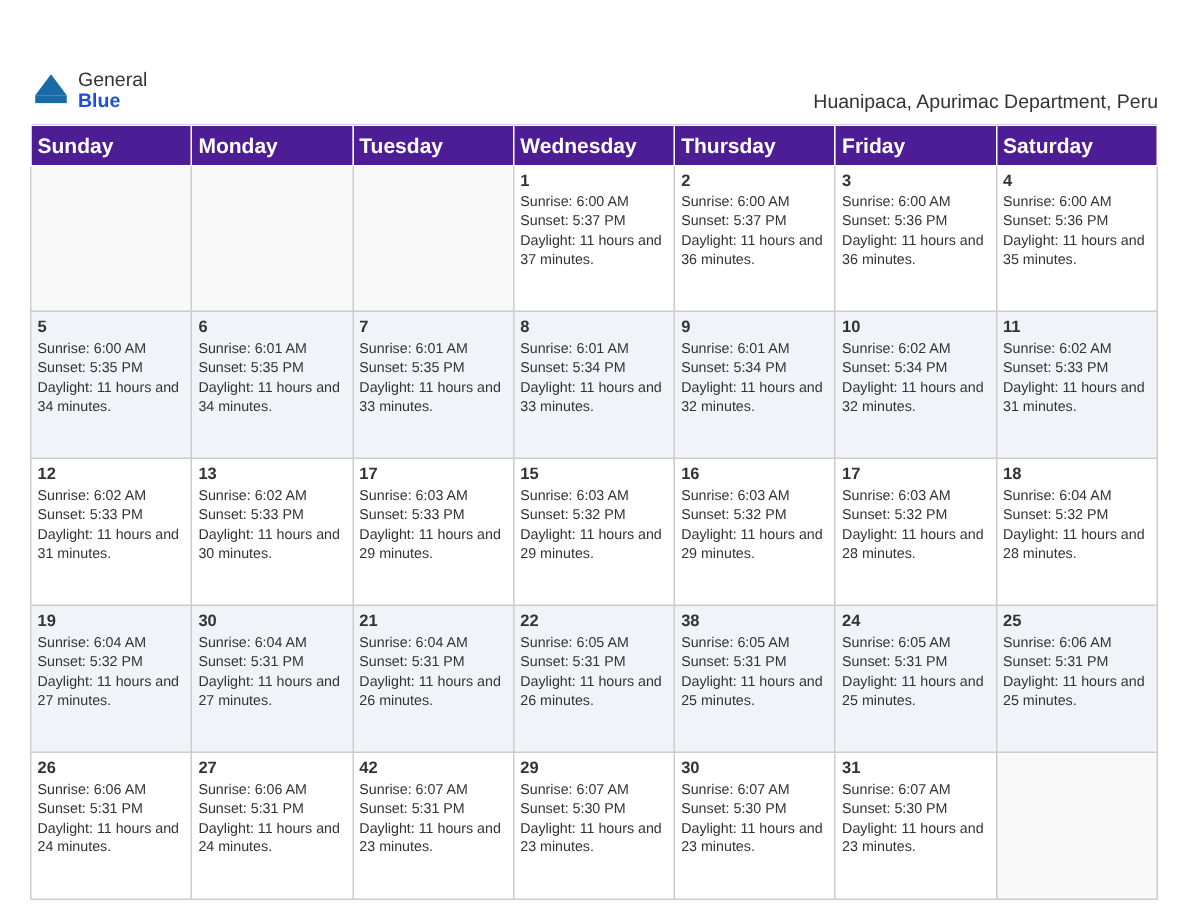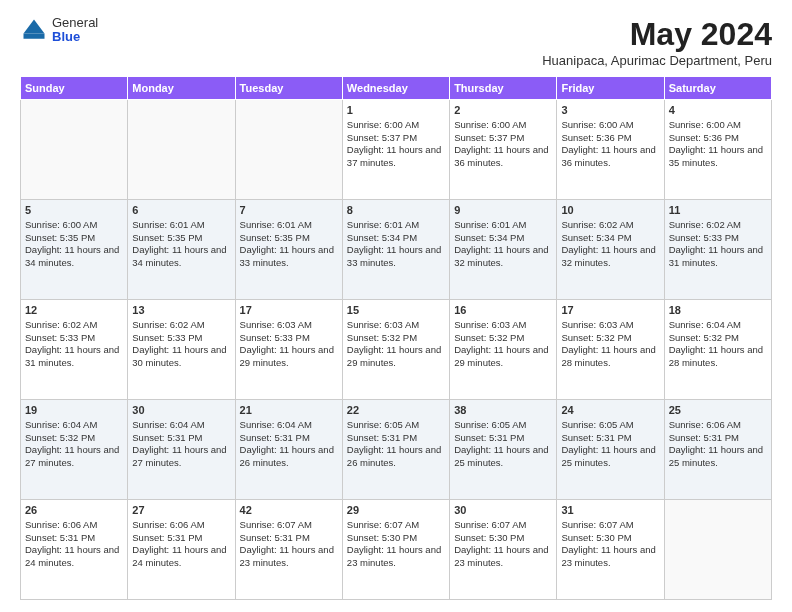--- a/index.html
+++ b/index.html
@@ -13,22 +13,23 @@
     .page {
       width: 792px;
       height: 612px;
       padding: 16px 20px 12px 20px;
       display: flex;
       flex-direction: column;
     }
     .header {
       display: flex;
       justify-content: space-between;
-      align-items: flex-start;
+      align-items: flex-end;
       margin-bottom: 8px;
+      margin-top: 30px;
     }
     .logo {
       display: flex;
       align-items: center;
       gap: 4px;
     }
     .logo-text {
       display: flex;
       flex-direction: column;
       line-height: 1.1;
@@ -59,25 +60,25 @@
       font-size: 13px;
       color: #333;
     }
     .calendar {
       flex: 1;
       border-collapse: collapse;
       width: 100%;
       font-size: 10px;
     }
     .calendar thead th {
-      background-color: #8b5cf6;
+      background-color: #4c1d95;
       color: #fff;
       padding: 5px 4px;
       text-align: left;
-      font-size: 11px;
+      font-size: 14px;
       border: 1px solid #fff;
     }
     .calendar tbody td {
       border: 1px solid #ccc;
       vertical-align: top;
       padding: 3px 4px;
       width: calc(100% / 7);
       height: 76px;
       color: #333;
       font-size: 9.5px;
@@ -105,21 +106,20 @@
       <svg class="logo-icon" viewBox="0 0 32 32">
         <polygon points="16,4 28,20 4,20" fill="#1a6aa8"></polygon>
         <rect x="4" y="20" width="24" height="6" fill="#1a6aa8"></rect>
       </svg>
       <div class="logo-text">
         <span class="logo-general">General</span>
         <span class="logo-blue">Blue</span>
       </div>
     </div>
     <div class="title-area">
-      <div class="month-title">May 2024</div>
       <div class="location">Huanipaca, Apurimac Department, Peru</div>
     </div>
   </div>
 
   <table class="calendar">
     <thead>
       <tr>
       <th>Sunday</th>
           <th>Monday</th>
           <th>Tuesday</th>

